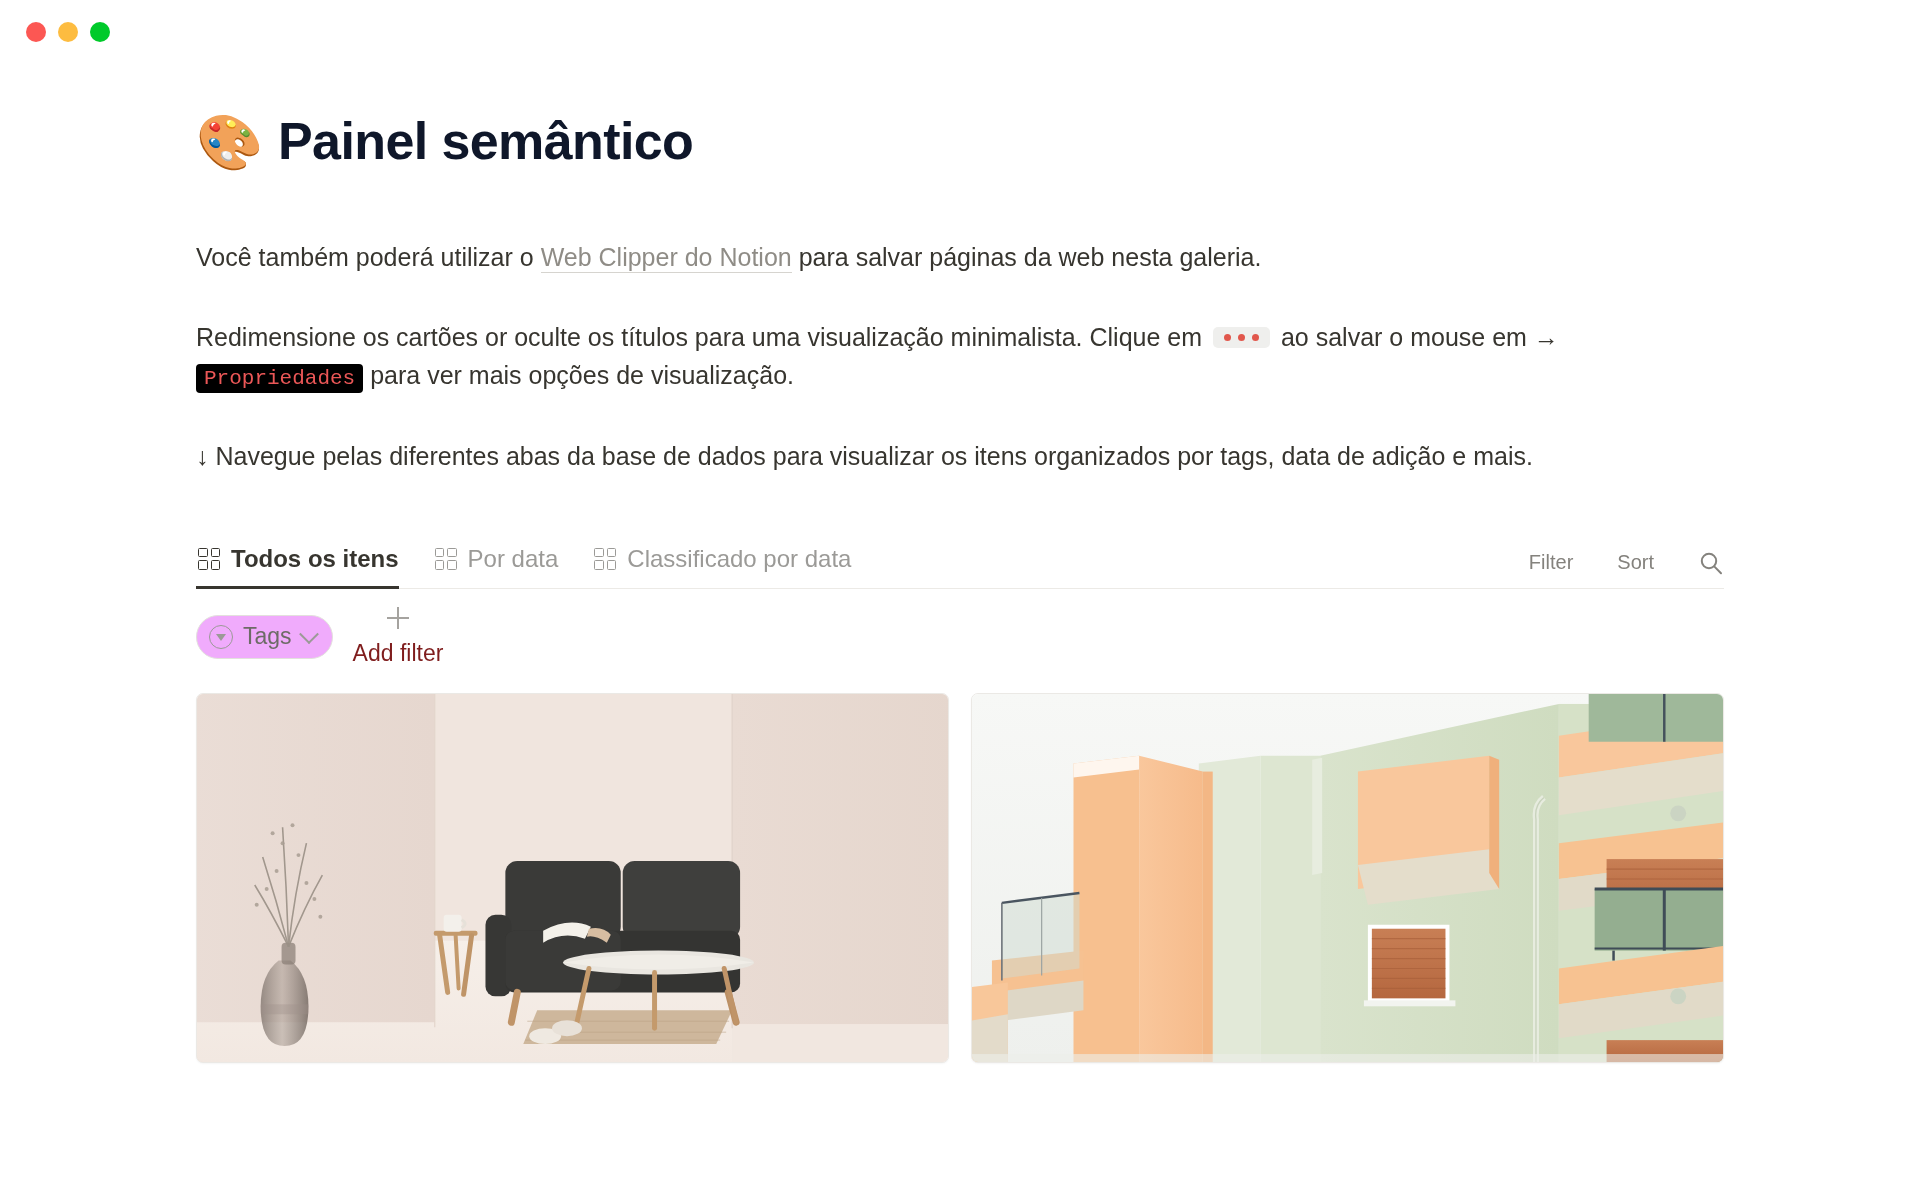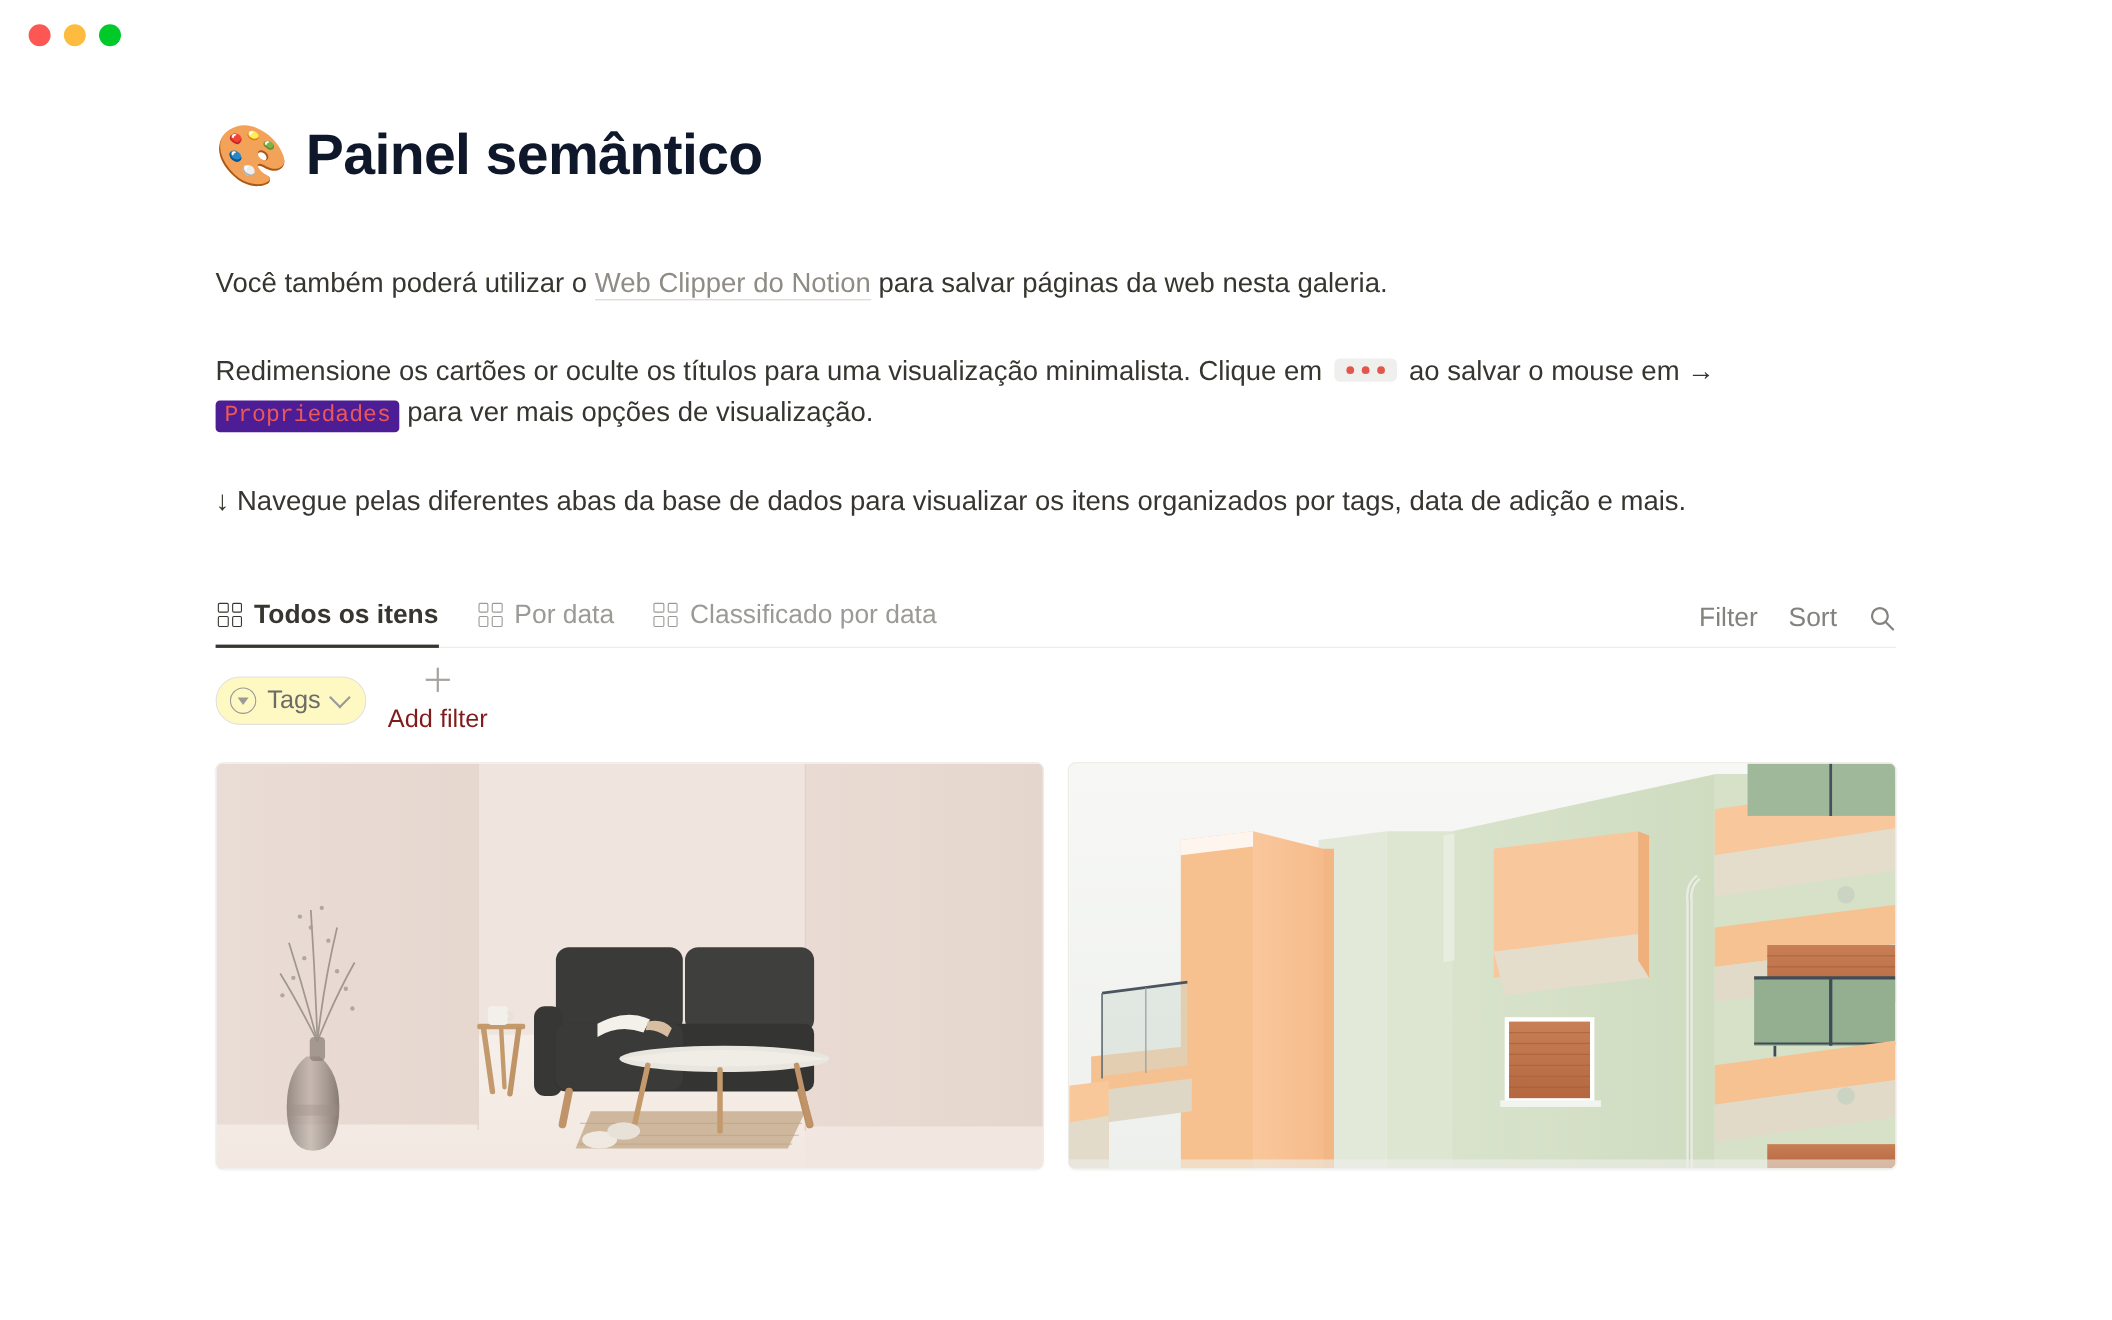--- a/index.html
+++ b/index.html
@@ -107,21 +107,21 @@
   }
   .chip-dots i {
     display: block;
     width: 7px; height: 7px;
     border-radius: 50%;
     background: #e1574c;
   }
 
   .code-chip {
     font-family: "Liberation Mono", monospace;
-    background: #4c1d95;
+    background: #000000;
     color: #eb5757;
     font-size: 21px;
     padding: 3px 8px;
     border-radius: 4px;
     white-space: nowrap;
   }
 
   
   .db-toolbar {
     margin-top: 56px;
@@ -171,24 +171,24 @@
   }
   .gallery-icon span {
     border: 1.8px solid currentColor;
     border-radius: 1.5px;
     display: block;
   }
 
   .toolbar-right {
     display: flex;
     align-items: center;
-    gap: 28px;
+    gap: 44px;
     padding-bottom: 12px;
     color: #84827d;
-    font-size: 24px;
+    font-size: 20px;
     text-align: right;
   }
   .toolbar-right .tb-btn { cursor: pointer; white-space: nowrap; }
   .search-icon {
     width: 26px; height: 26px;
     display: block;
     cursor: pointer;
   }
 
   
@@ -203,21 +203,21 @@
     display: flex;
     align-items: center;
     gap: 10px;
     border: 1px solid #e3e1dd;
     border-radius: 22px;
     height: 44px;
     padding: 0 16px 0 12px;
     color: #6d6b66;
     font-size: 23px;
     cursor: pointer;
-    background: #fef9c3;
+    background: #f0abfc;
   }
   .filter-circle-icon {
     width: 24px; height: 24px;
     border: 1.8px solid #9b9a97;
     border-radius: 50%;
     display: flex;
     align-items: center;
     justify-content: center;
     flex: none;
   }

